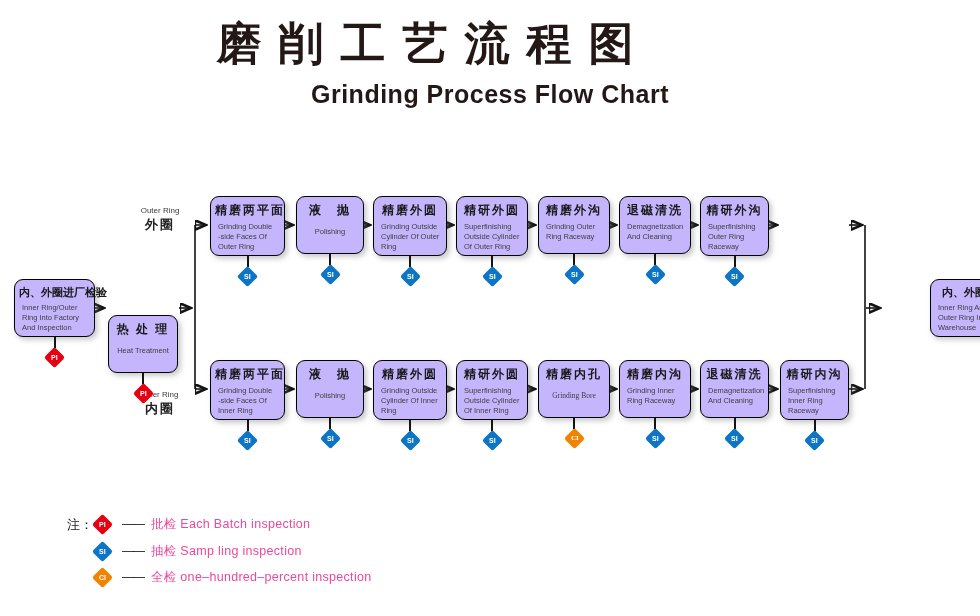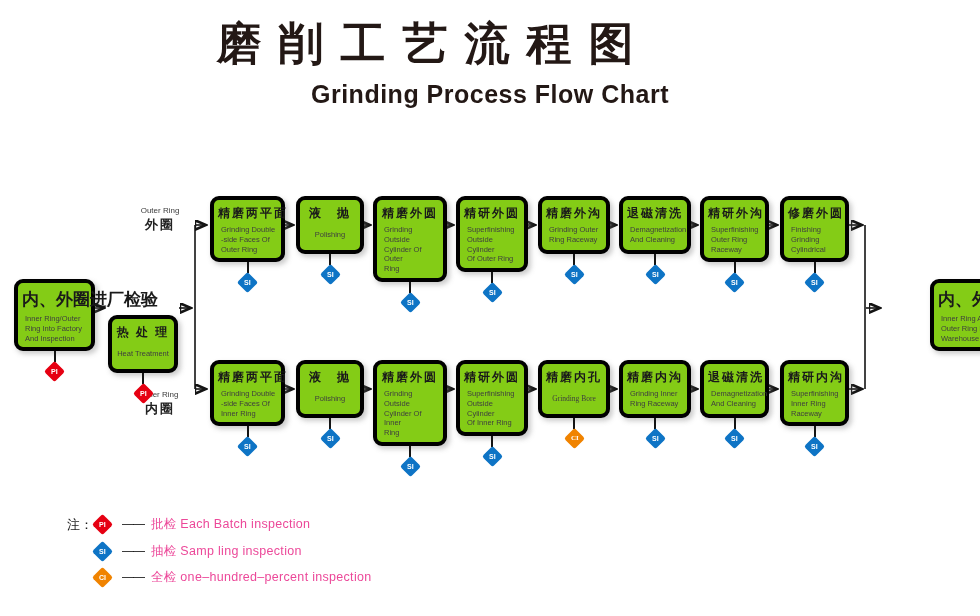--- a/index.html
+++ b/index.html
@@ -11,24 +11,24 @@
     font-size:45px;font-weight:900;color:#231815;letter-spacing:17px;text-indent:17px;white-space:nowrap;}
   .title-en{position:absolute;top:80px;left:0;width:980px;text-align:center;
     font-size:25px;font-weight:800;color:#231815;letter-spacing:0.5px;}
 
   
   svg.connectors{position:absolute;left:0;top:0;pointer-events:none;}
   svg.connectors path{stroke:#141414;stroke-width:1.6;fill:none;}
 
   
   .node{position:absolute;display:flex;flex-direction:column;align-items:center;}
-  .box{width:100%;box-sizing:border-box;background:#84cc16;border:4px solid #000000;border-radius:9px;
+  .box{width:100%;box-sizing:border-box;background:#c4b5fd;border:1px solid #000000;border-radius:9px;
     box-shadow:2.5px 3px 5px rgba(110,110,110,0.35);min-height:58px;padding:5px 4px 4px 4px;}
   .zh{font-size:12px;font-weight:bold;color:#1a1a1a;text-align:center;letter-spacing:2px;white-space:nowrap;}
-  .zh.small{font-size:17px;letter-spacing:0;}
+  .zh.small{font-size:11px;letter-spacing:0;}
   .en{font-size:7.5px;line-height:1.3;color:#3f3f3f;text-align:left;padding:3px 0 0 3px;white-space:pre-line;}
   .en.center{text-align:center;padding:8px 0 0 0;}
   .stem{width:2px;height:11px;background:#141414;}
   .diamond{width:15px;height:15px;border-radius:2.5px;transform:rotate(45deg);
     display:flex;align-items:center;justify-content:center;flex:0 0 auto;margin-top:2px;}
   .diamond span{transform:rotate(-45deg);font-size:7px;font-weight:bold;color:#fff;line-height:1;}
 
   
   .branch-label{position:absolute;width:66px;text-align:center;color:#222;}
   .branch-label .ben{font-size:8px;color:#3c3c3c;}
@@ -196,31 +196,20 @@
       <div class="en">Superfinishing
 Outer Ring
 Raceway</div>
     </div>
     <div class="stem"></div>
     <div class="diamond" style="background: rgb(14, 116, 197);">
       <span>SI</span>
     </div>
   </div>
 
-  <div class="node" style="left:780px;top:196px;width:69px;">
-    <div class="box">
-      <div class="zh">修磨外圆</div>
-      <div class="en">Finishing Grinding
-Cylindrical</div>
-    </div>
-    <div class="stem"></div>
-    <div class="diamond" style="background: rgb(14, 116, 197);">
-      <span>SI</span>
-    </div>
-  </div>
 
   <div class="node" style="left:210px;top:360px;width:75px;">
     <div class="box">
       <div class="zh">精磨两平面</div>
       <div class="en">Grinding Double
 -side Faces Of
 Inner Ring</div>
     </div>
     <div class="stem"></div>
     <div class="diamond" style="background: rgb(14, 116, 197);">

